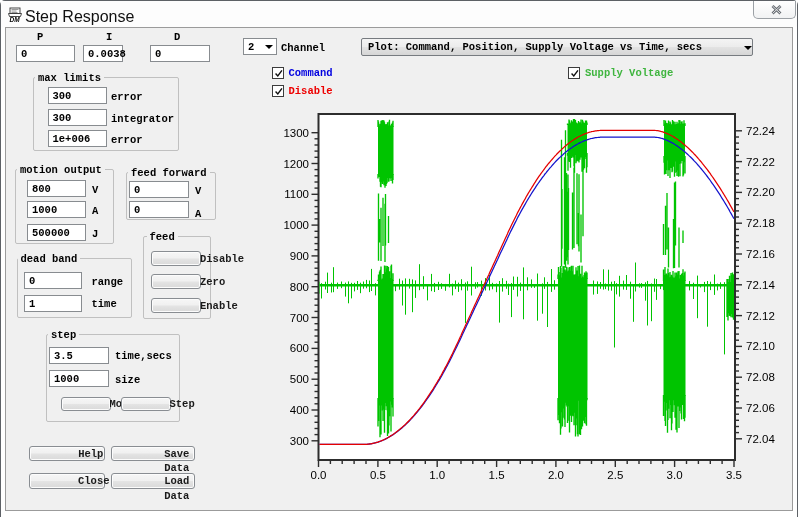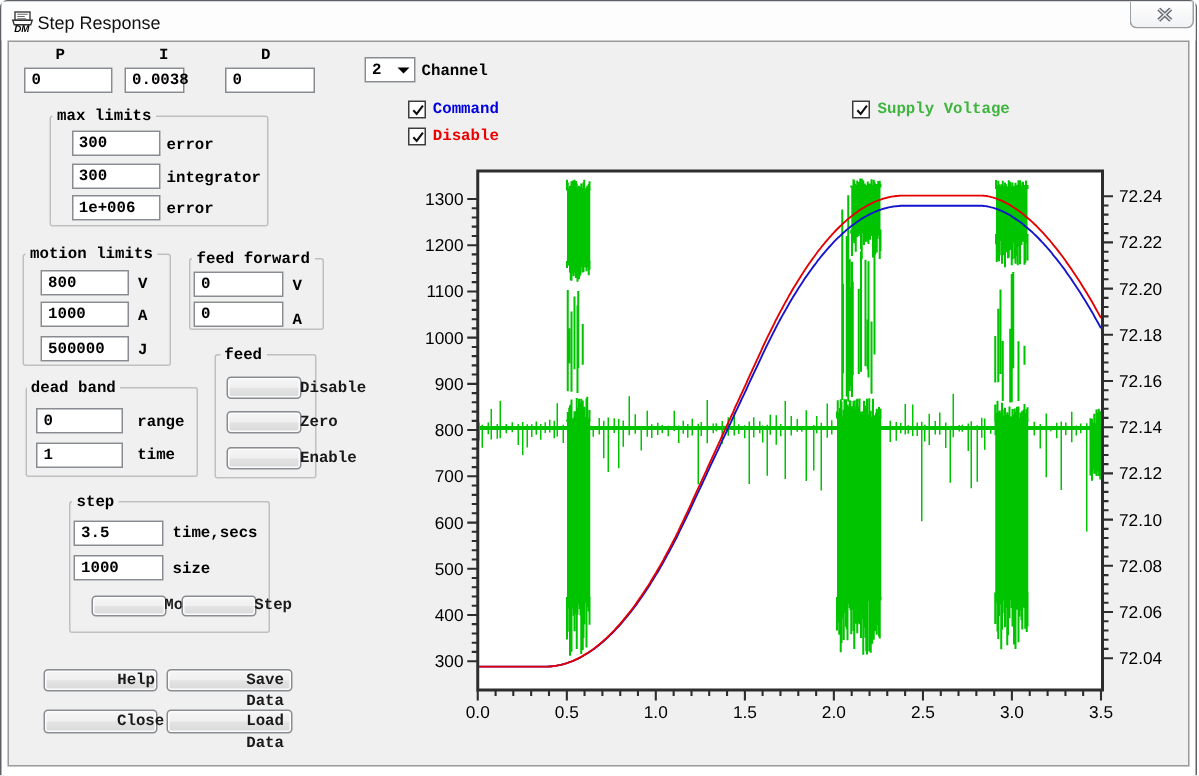--- a/index.html
+++ b/index.html
@@ -1,20 +1,20 @@
 <!DOCTYPE html>
 <html><head><meta charset="utf-8"><title>Step Response</title>
 <style>
 html,body{margin:0;padding:0;width:799px;height:517px;overflow:hidden;background:#ffffff;
 font-family:"Liberation Sans",sans-serif;}
 #win{position:absolute;left:0;top:0;width:798px;height:517px;background:#fff;
 border-top:1px solid #5d6166;border-left:1px solid #5d6166;border-right:1px solid #5d6166;
 border-radius:5px 5px 0 0;box-sizing:border-box;}
 #titlebar{position:absolute;left:0;top:0;width:100%;height:26px;background:#fdfdfd;}
-#title{position:absolute;left:24px;top:7px;font-size:12px;color:#111;}
+#title{position:absolute;left:24px;top:7px;font-size:16px;color:#111;}
 #closebtn{position:absolute;left:752px;top:0;width:41px;height:17px;background:linear-gradient(#ffffff,#f1f2f3);
 border:1px solid #9ba0a5;border-top:none;border-radius:0 0 5px 5px;}
 #frame{position:absolute;left:4px;top:26px;width:788px;height:484px;background:#f0f0f0;
 border:1px solid #9b9b9b;box-sizing:border-box;}
 .ml{position:absolute;font-family:"Liberation Mono",monospace;font-weight:bold;font-size:10.5px;
 color:#000;white-space:pre;letter-spacing:0px;}
 .entry{position:absolute;background:#fff;border:1px solid #888c90;box-sizing:border-box;
 font-family:"Liberation Mono",monospace;font-weight:bold;font-size:10.5px;color:#000;padding-left:4px;}
 .grp{position:absolute;border:1px solid #c0c0c0;border-radius:2px;box-sizing:border-box;}
 .glab{background:#f0f0f0;padding:0 3px;}
@@ -57,21 +57,21 @@
 <div class="entry" style="left:149px;top:44px;width:60px;height:17px;line-height:17px">0</div>
 <div class="grp" style="left:31.5px;top:76px;width:146px;height:73.5px"></div>
     <div class="ml glab" style="left:34px;top:71px">max limits</div>
 <div class="entry" style="left:46.5px;top:86px;width:59px;height:17px;line-height:17px">300</div>
 <div class="entry" style="left:46.5px;top:107.5px;width:59px;height:17px;line-height:17px">300</div>
 <div class="entry" style="left:46.5px;top:129px;width:59px;height:17px;line-height:17px">1e+006</div>
 <div class="ml" style="left:110px;top:90px;color:#000">error</div>
 <div class="ml" style="left:110px;top:111.5px;color:#000">integrator</div>
 <div class="ml" style="left:110px;top:133px;color:#000">error</div>
 <div class="grp" style="left:13.5px;top:167.5px;width:99px;height:75.5px"></div>
-    <div class="ml glab" style="left:16px;top:162.5px">motion limits</div>
+    <div class="ml glab" style="left:16px;top:162.5px">motion output</div>
 <div class="entry" style="left:26px;top:179px;width:59px;height:17px;line-height:17px">800</div>
 <div class="entry" style="left:26px;top:200px;width:59px;height:17px;line-height:17px">1000</div>
 <div class="entry" style="left:26px;top:222.5px;width:59px;height:17px;line-height:17px">500000</div>
 <div class="ml" style="left:91px;top:183px;color:#000">V</div>
 <div class="ml" style="left:91px;top:204px;color:#000">A</div>
 <div class="ml" style="left:91px;top:227px;color:#000">J</div>
 <div class="grp" style="left:124.5px;top:171px;width:90px;height:48px"></div>
     <div class="ml glab" style="left:127px;top:166px">feed forward</div>
 <div class="entry" style="left:128px;top:180px;width:60px;height:17px;line-height:17px">0</div>
 <div class="entry" style="left:128px;top:199.5px;width:60px;height:17px;line-height:17px">0</div>
@@ -113,20 +113,21 @@
         <path d="M1.8 5.2 L4.4 8 L9.2 1.6" stroke="#0f0f0f" stroke-width="1.6" fill="none"></path>
       </svg>
     </div>
 <div class="ml" style="left:287.5px;top:84px;color:#ee0000">Disable</div>
 <div class="cb" style="left:567px;top:66px">
       <svg width="9.5" height="9.5" viewBox="0 0 11 11" style="position:absolute;left:0.5px;top:0.5px">
         <path d="M1.8 5.2 L4.4 8 L9.2 1.6" stroke="#0f0f0f" stroke-width="1.6" fill="none"></path>
       </svg>
     </div>
 <div class="ml" style="left:584px;top:66px;color:#3fb53f">Supply Voltage</div>
+<div class="drop" style="left:360px;top:37px;width:392px;height:18px;line-height:17px">Plot: Command, Position, Supply Voltage vs Time, secs<span class="arr" style="left:382px;top:6.5px"></span></div>
 <svg id="chart" width="510" height="385" style="left:280px;top:104px">
 <rect x="37.5" y="9.0" width="416.5" height="346.0" fill="#ffffff" stroke="#2d2d2d" stroke-width="2"></rect>
 <g stroke="#2d2d2d" stroke-width="1.4">
         <line x1="30.5" y1="335.8" x2="37.5" y2="335.8"></line>
         <line x1="33.5" y1="329.6" x2="37.5" y2="329.6"></line>
         <line x1="33.5" y1="323.5" x2="37.5" y2="323.5"></line>
         <line x1="33.5" y1="317.3" x2="37.5" y2="317.3"></line>
         <line x1="33.5" y1="311.1" x2="37.5" y2="311.1"></line>
         <line x1="30.5" y1="305.0" x2="37.5" y2="305.0"></line>
         <line x1="33.5" y1="298.8" x2="37.5" y2="298.8"></line>

